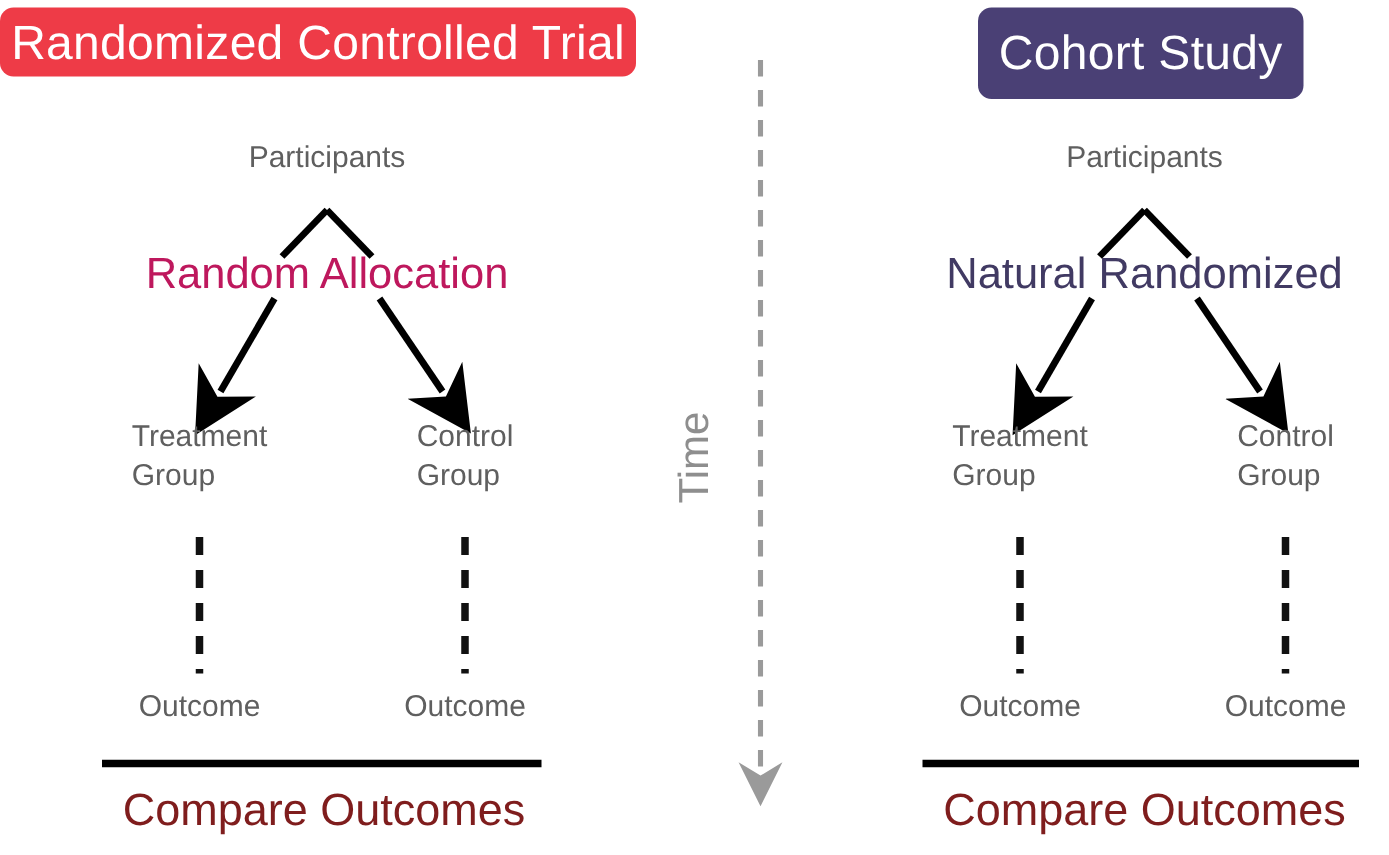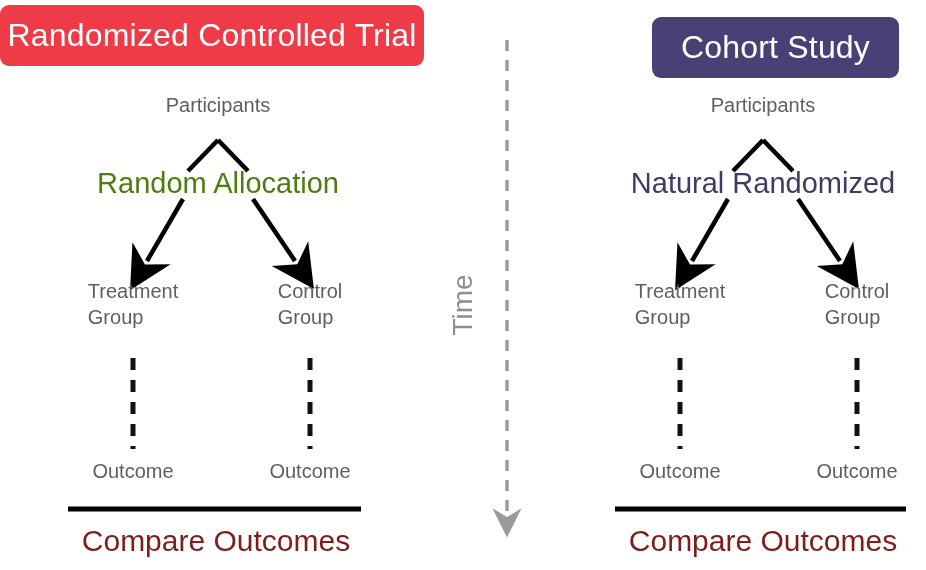--- a/index.html
+++ b/index.html
@@ -33,43 +33,43 @@
     border-radius: 9px;
     color: #ffffff;
     font-size: 32px;
     letter-spacing: 0.2px;
     white-space: nowrap;
   }
   #badge-rct {
     left: 0px;
     top: 5px;
     width: 424px;
-    height: 61px;
+    height: 46px;
   }
   #badge-cohort {
     left: 652px;
-    top: 17px;
-    width: 247px;
+    top: 5px;
+    width: 217px;
     height: 61px;
   }
   .node-label {
     position: absolute;
     color: #5f5f5f;
     font-size: 20px;
     line-height: 1.32;
     white-space: pre-line;
     transform: translateX(-50%);
   }
   .alloc-label {
     position: absolute;
     font-size: 29px;
     white-space: nowrap;
     transform: translateX(-50%);
   }
-  #alloc-left  { color: #4d7c0f; }
+  #alloc-left  { color: #be185d; }
   #alloc-right { color: #413a63; }
   .compare-label {
     position: absolute;
     color: #7f1d1d;
     font-size: 30px;
     white-space: nowrap;
     transform: translateX(-50%);
   }
   #time-label {
     position: absolute;

